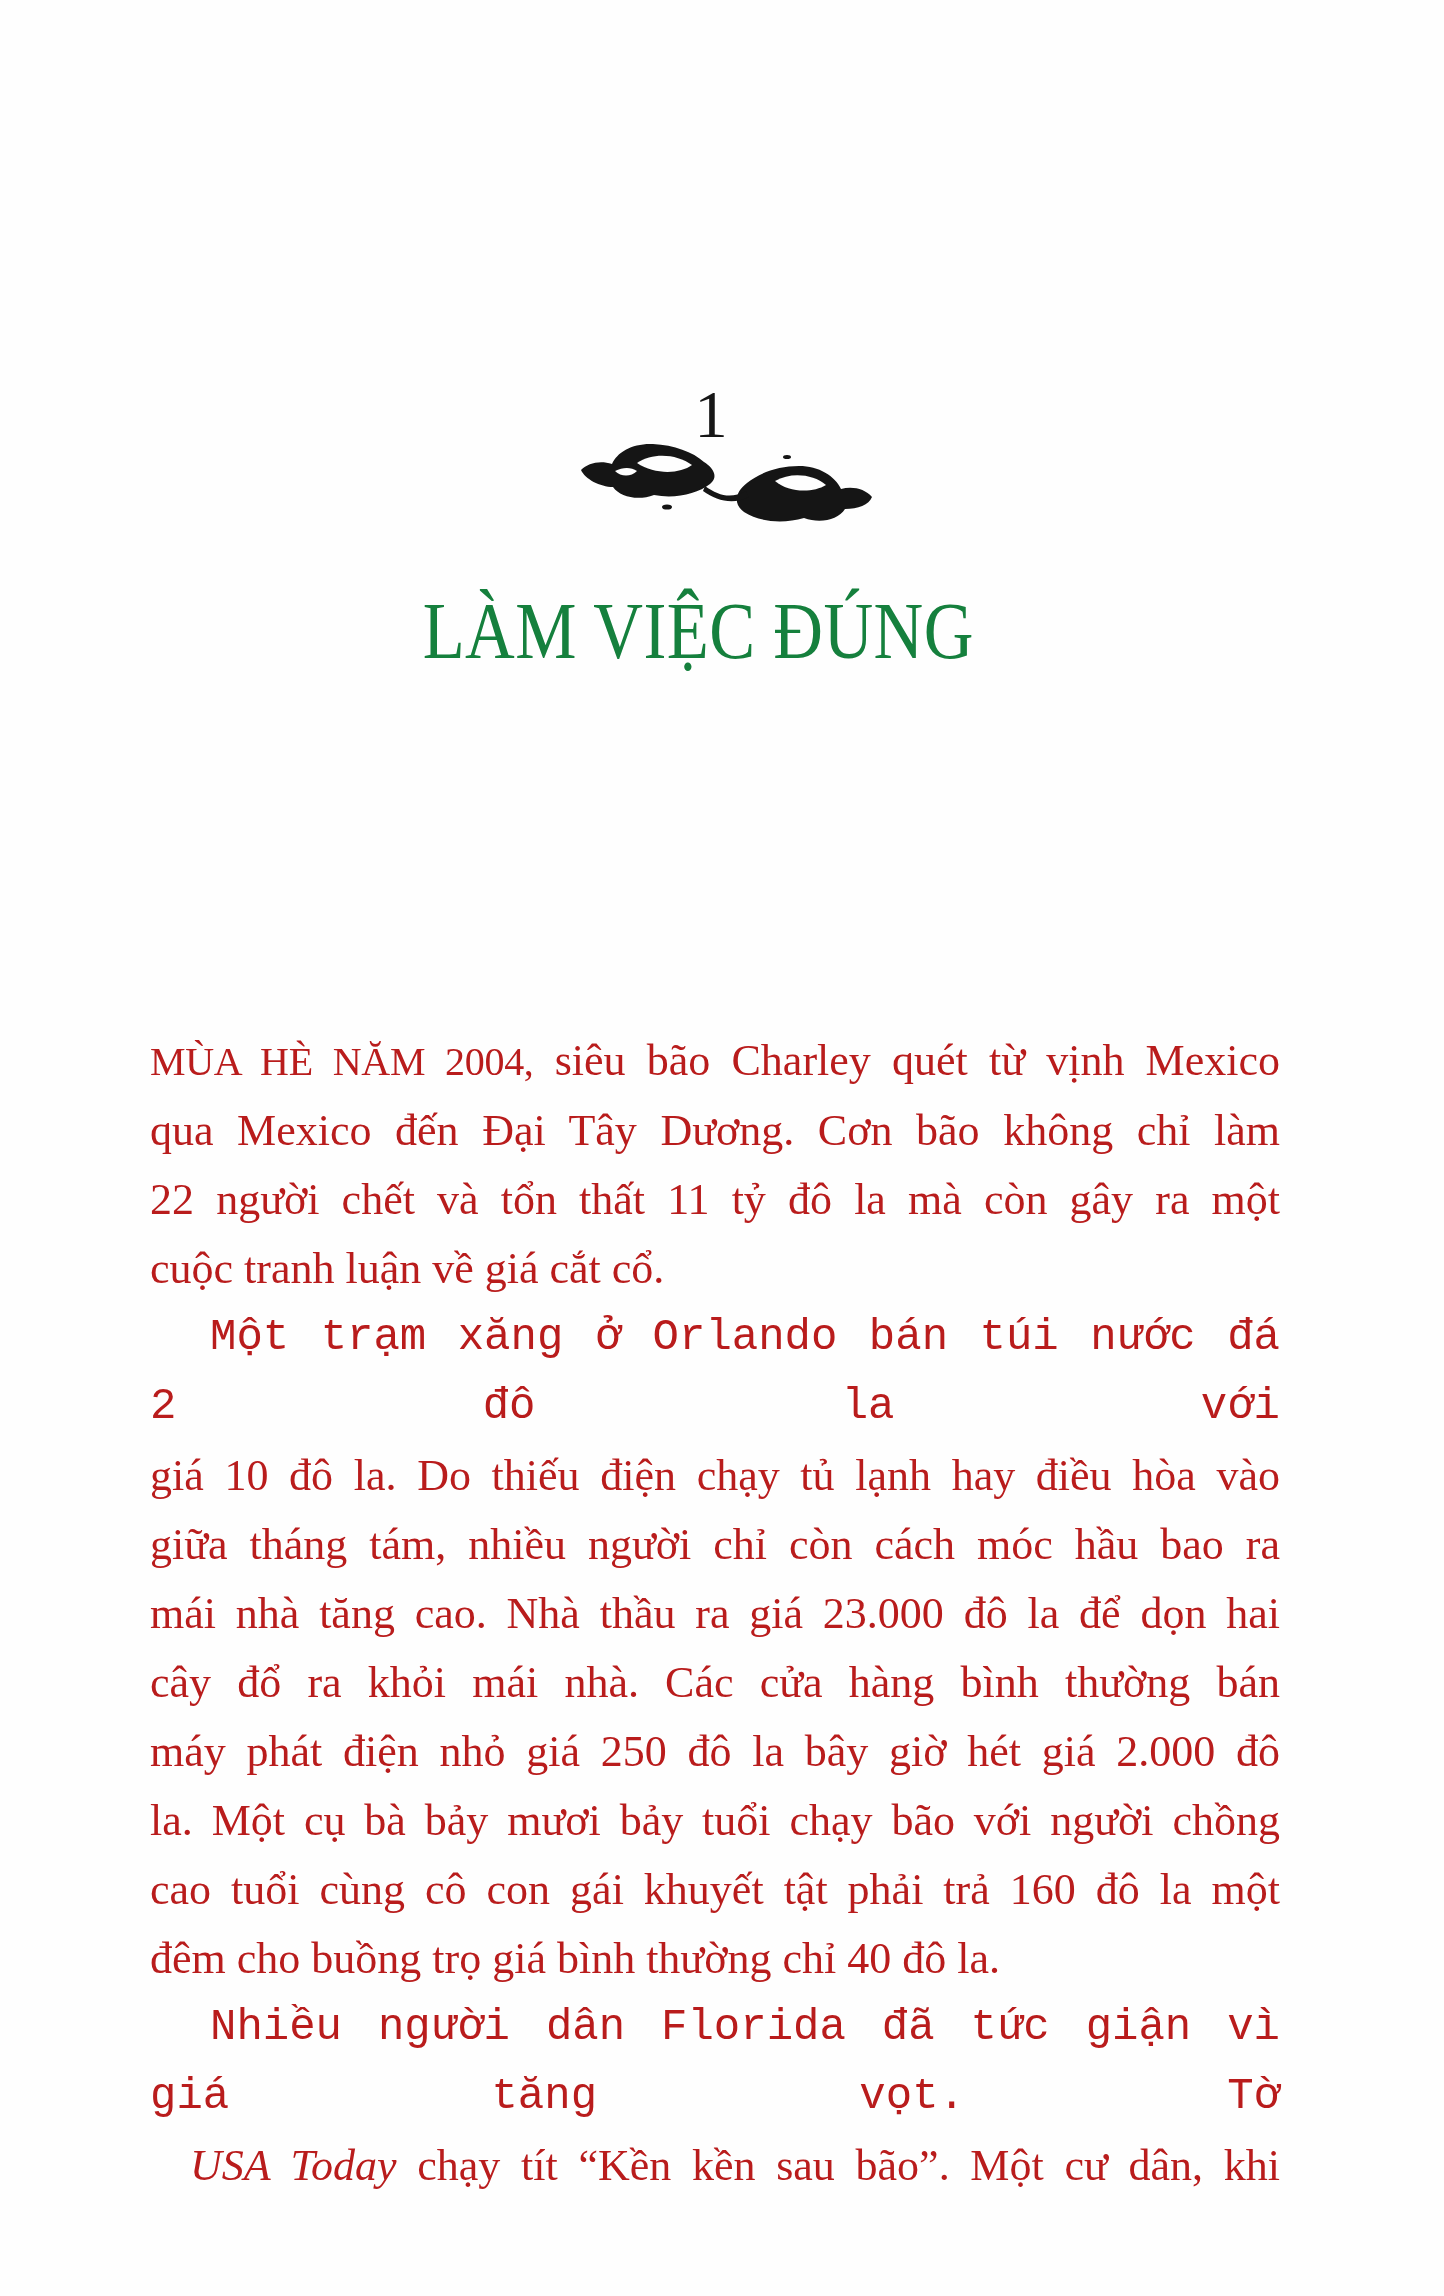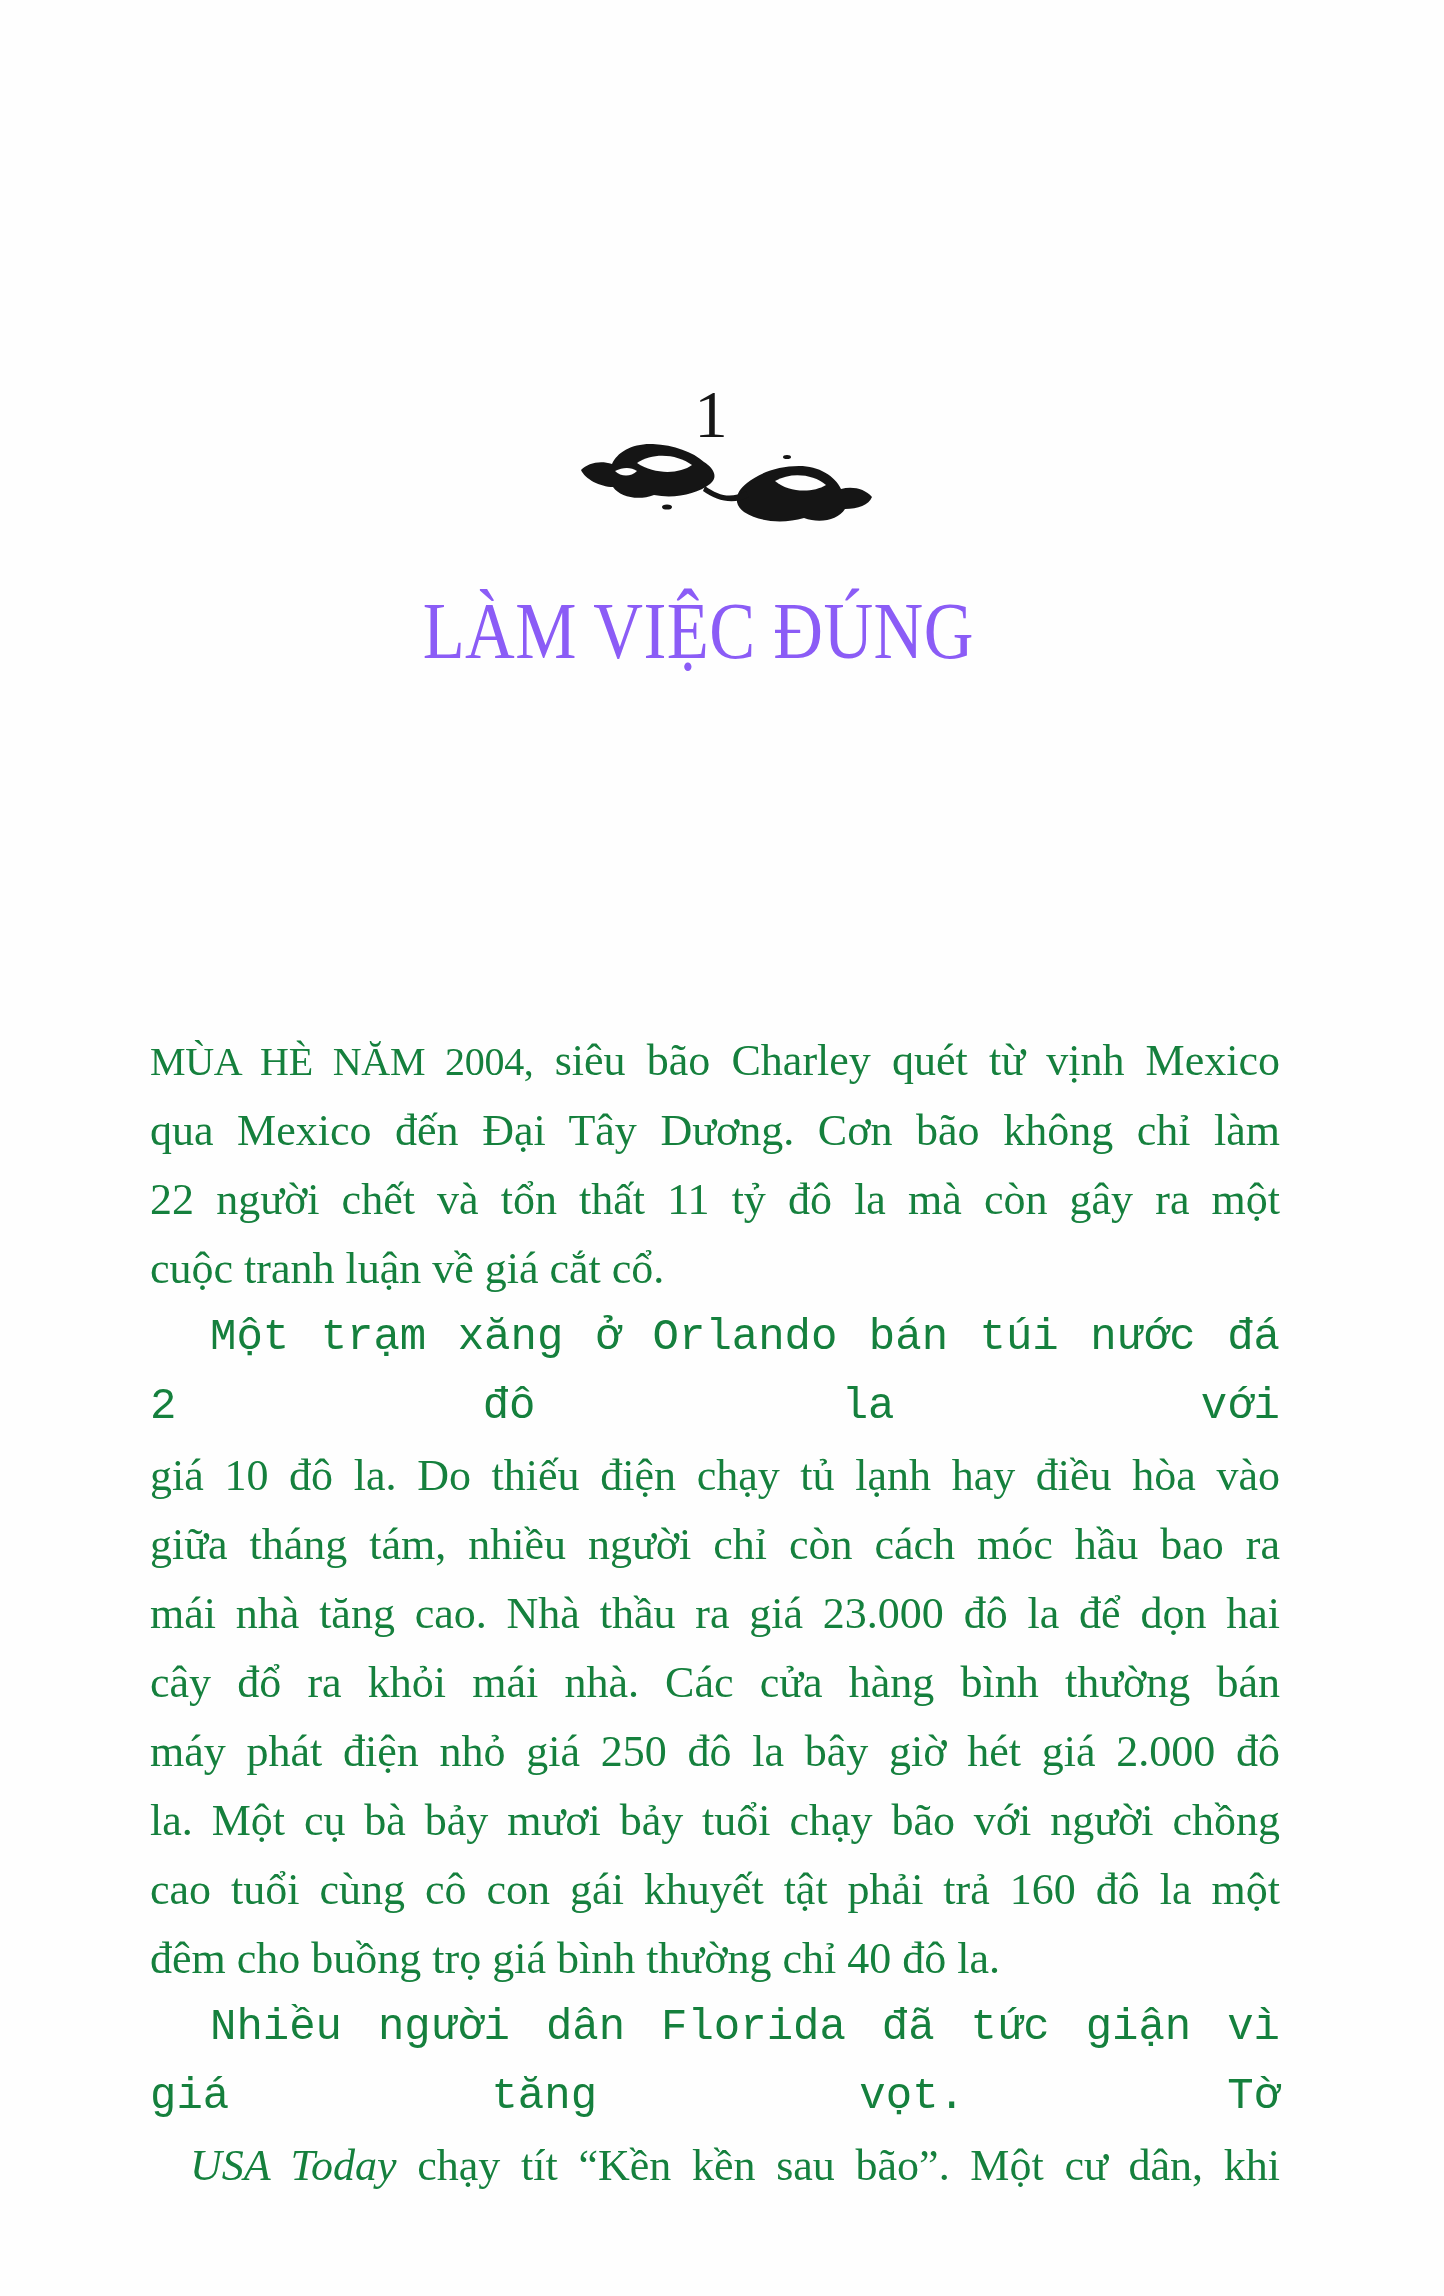--- a/index.html
+++ b/index.html
@@ -35,32 +35,32 @@
   }
   .chapter-title {
     position: absolute;
     top: 586px; left: 150px; width: 1130px;
     margin: 0;
     text-align: center;
     font-size: 81px; line-height: 90px;
     font-weight: 400;
     letter-spacing: 0.5px;
     white-space: nowrap;
-    color: #8b5cf6;
+    color: #15803d;
   }
   .chapter-title .title-inner {
     display: inline-block;
     transform: translateX(-17px) scaleX(0.85);
     transform-origin: center;
   }
   .body-text {
     position: absolute;
     top: 1026px; left: 150px; width: 1130px;
     font-size: 44px; line-height: 69px;
-    color: #15803d;
+    color: #b91c1c;
   }
   .line {
     text-align: justify;
     text-align-last: justify;
     white-space: normal;
   }
   .line.endline { text-align-last: left; }
   .line.indent  { text-indent: 60px; font-family: Liberation Mono, monospace; }
   .lead-caps {
     font-size: 40px;

